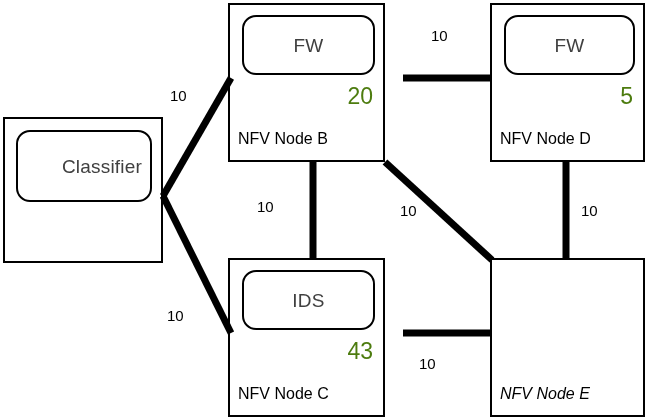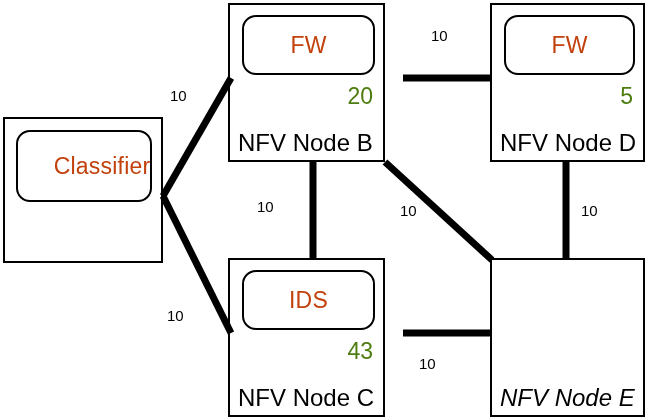--- a/index.html
+++ b/index.html
@@ -40,36 +40,36 @@
     position: absolute;
     box-sizing: border-box;
     border: 2px solid #000000;
     border-radius: 14px;
     background: #ffffff;
     display: flex;
     align-items: center;
     justify-content: center;
   }
   .vnf-label {
-    font-size: 23px;
-    color: #c2410c;
+    font-size: 19px;
+    color: #404040;
     line-height: 1;
     letter-spacing: 0.2px;
   }
   .capacity-label {
     position: absolute;
     font-size: 23px;
     color: #4d7c0f;
     line-height: 1;
     text-align: right;
     white-space: nowrap;
   }
   .node-name-label {
     position: absolute;
-    font-size: 24px;
+    font-size: 16px;
     color: #000000;
     line-height: 1;
     white-space: nowrap;
   }
   .edge-weight-label {
     position: absolute;
     font-size: 15px;
     color: #000000;
     line-height: 1;
     white-space: nowrap;

